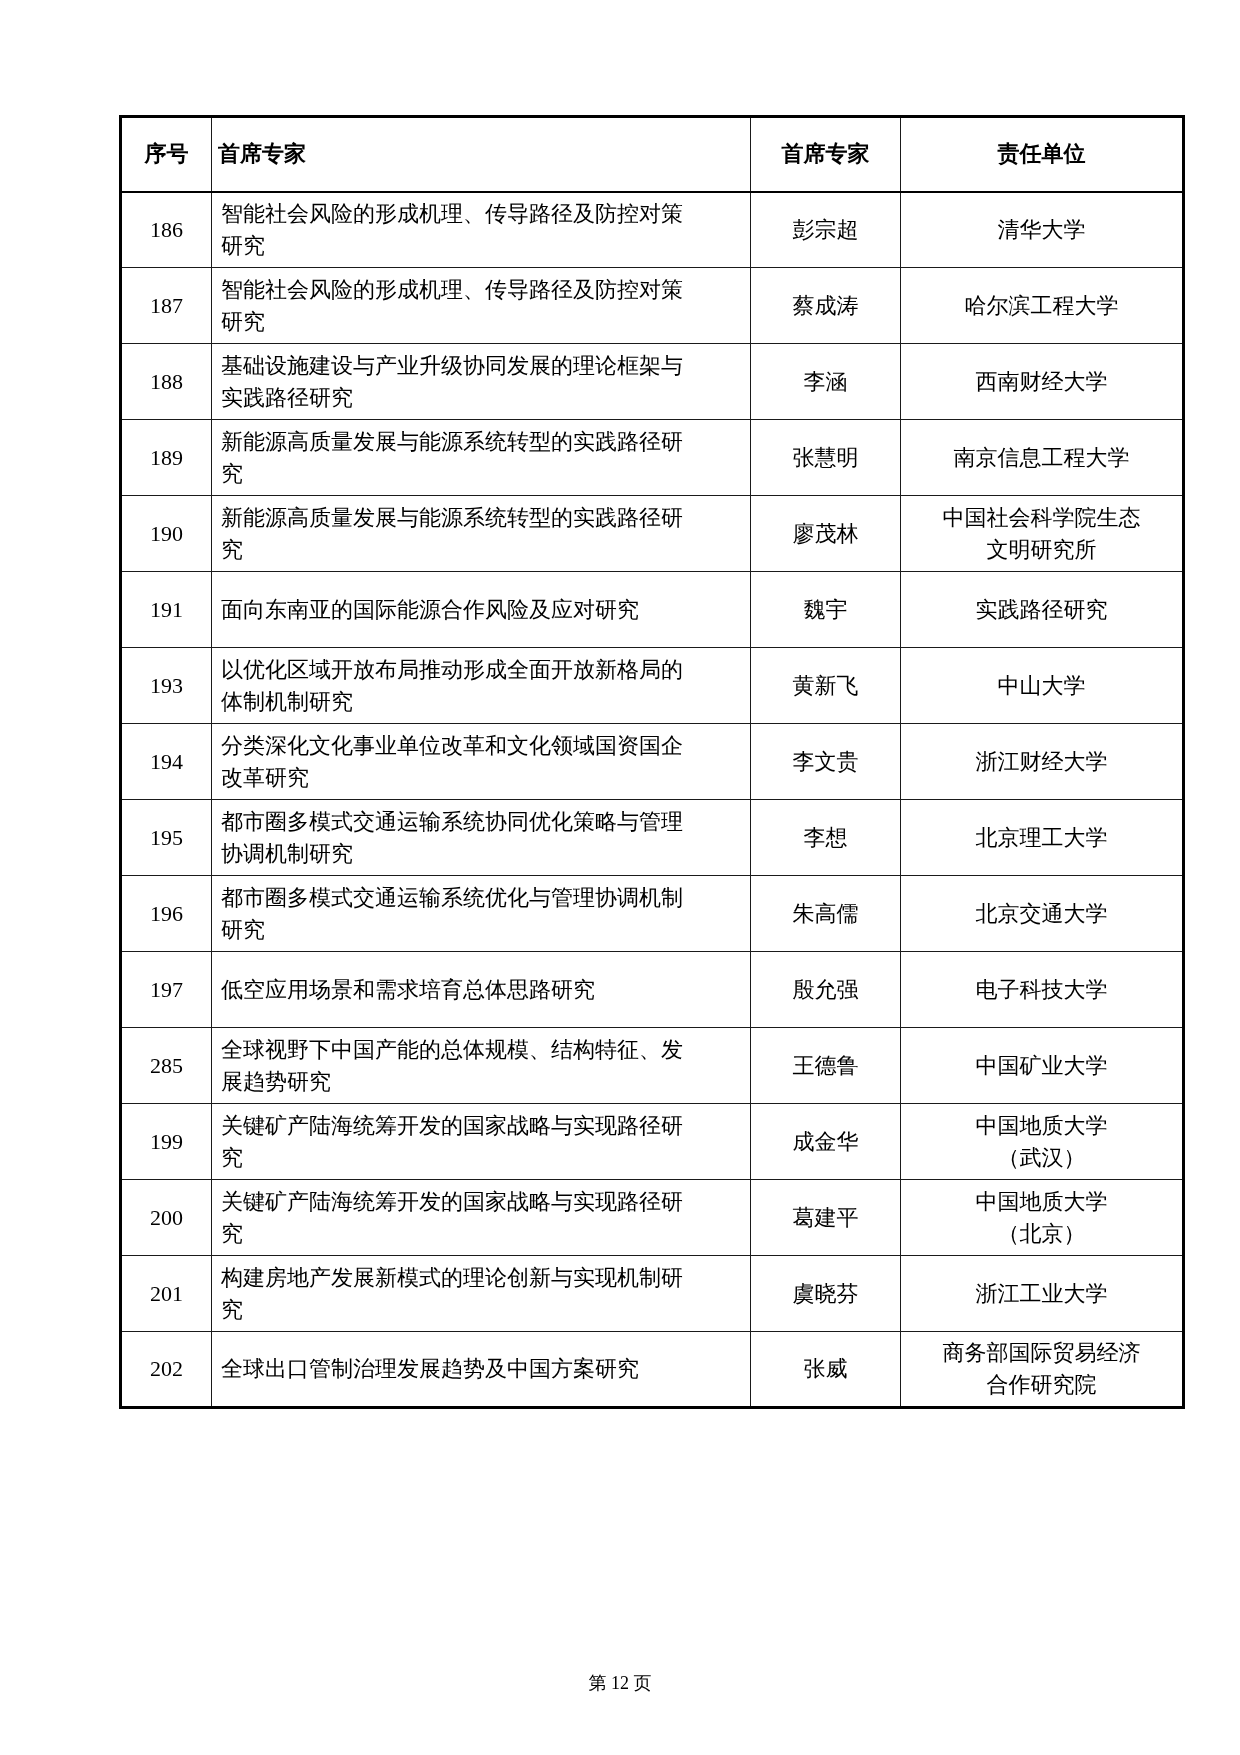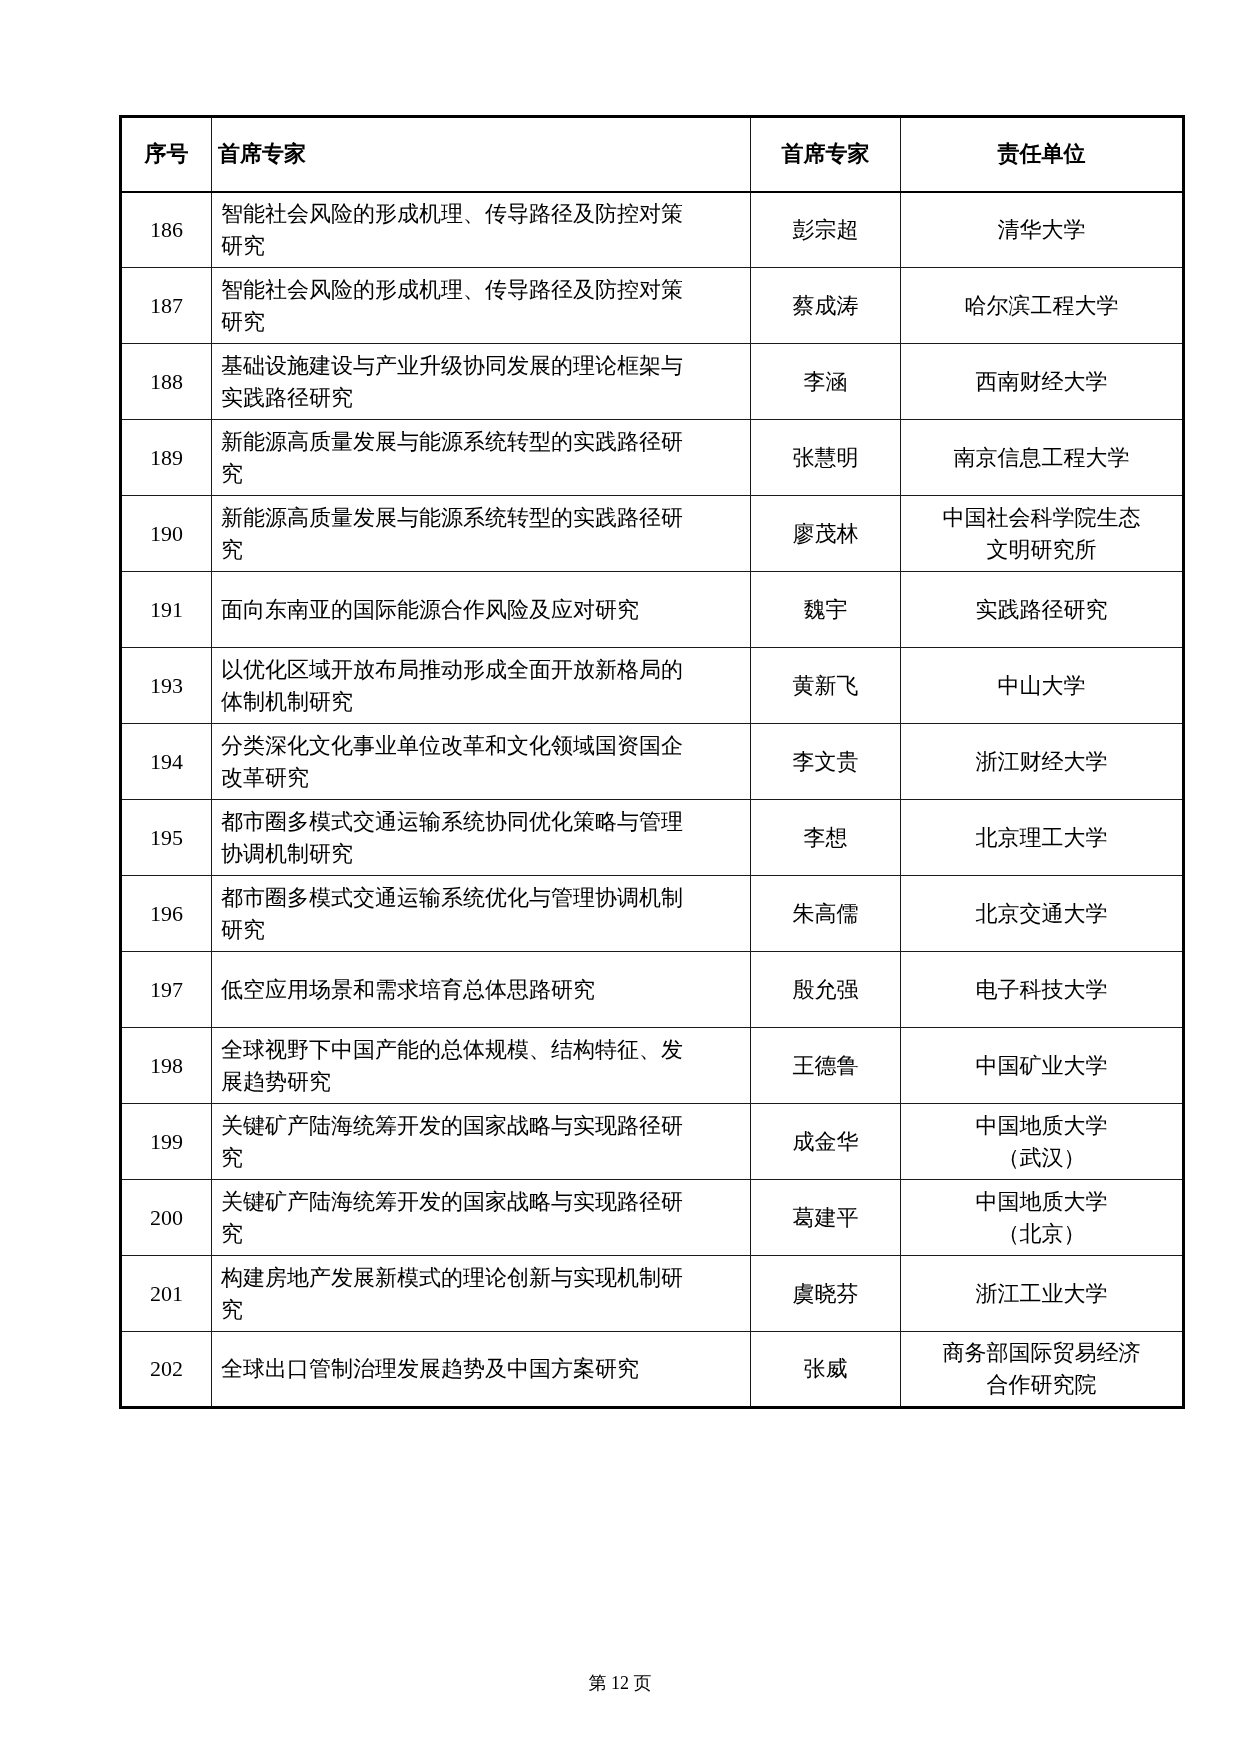--- a/index.html
+++ b/index.html
@@ -143,21 +143,21 @@
           <td class="col-expert">朱高儒</td>
           <td class="col-unit">北京交通大学</td>
         </tr>
         <tr>
           <td class="col-no">197</td>
           <td class="col-title">低空应用场景和需求培育总体思路研究</td>
           <td class="col-expert">殷允强</td>
           <td class="col-unit">电子科技大学</td>
         </tr>
         <tr>
-          <td class="col-no">198</td>
+          <td class="col-no">285</td>
           <td class="col-title">全球视野下中国产能的总体规模、结构特征、发
 展趋势研究</td>
           <td class="col-expert">王德鲁</td>
           <td class="col-unit">中国矿业大学</td>
         </tr>
         <tr>
           <td class="col-no">199</td>
           <td class="col-title">关键矿产陆海统筹开发的国家战略与实现路径研
 究</td>
           <td class="col-expert">成金华</td>

